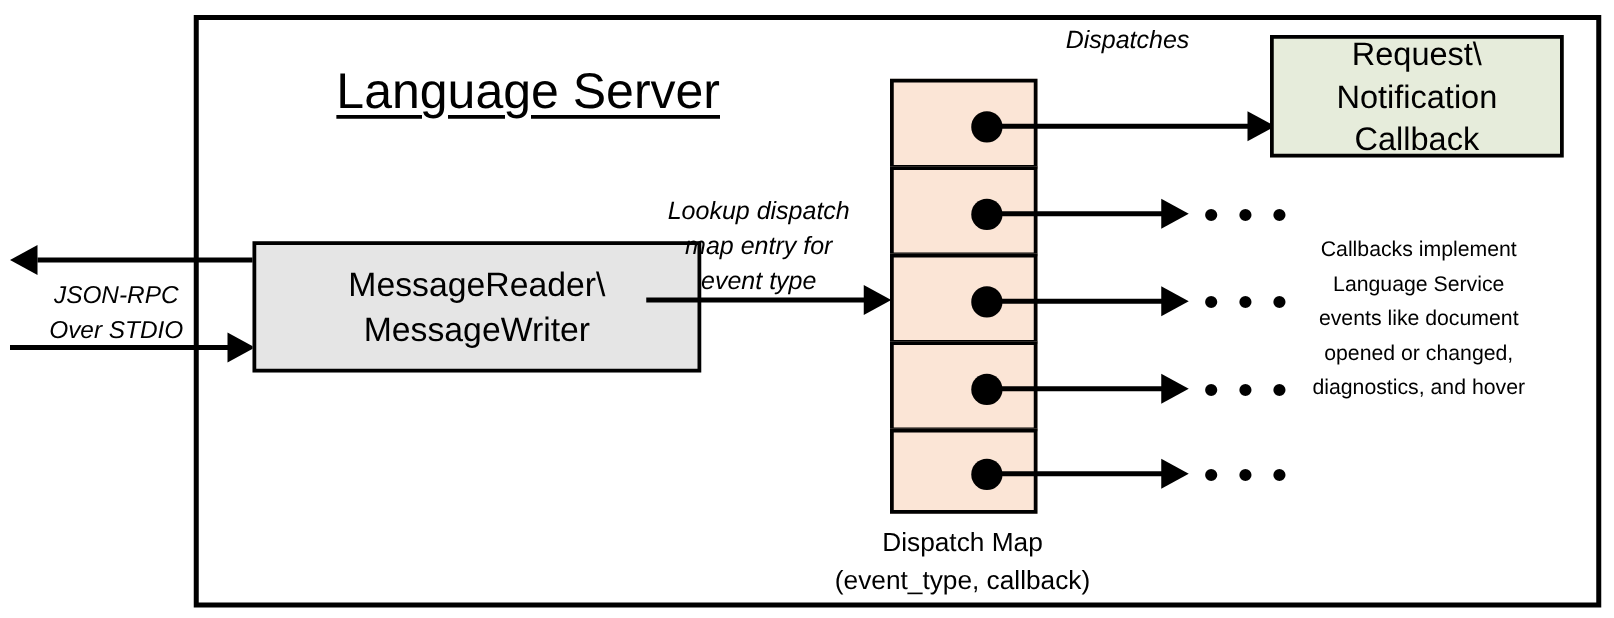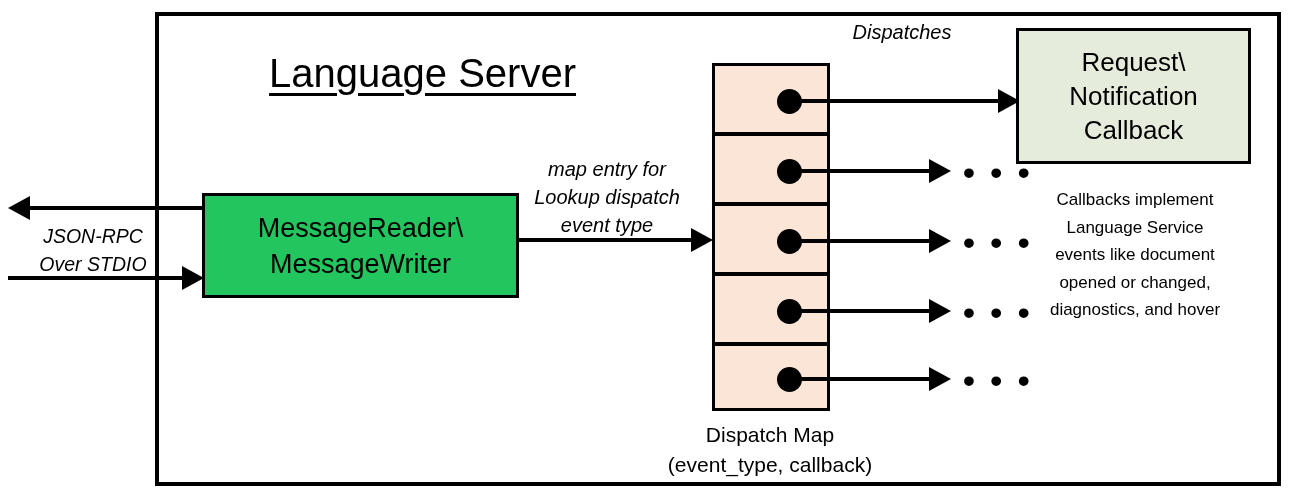--- a/index.html
+++ b/index.html
@@ -20,30 +20,30 @@
     font-size:40px;line-height:46px;text-align:right;
     text-decoration:underline;text-underline-offset:6px;
     text-decoration-thickness:3px;white-space:nowrap;
   }
 
   
   .box{position:absolute;box-sizing:border-box;border:3px solid #000;
        display:flex;align-items:center;justify-content:center;text-align:center;}
 
   .box-reader{
-    left:202px;top:193px;width:317px;height:105px;
-    background:#22c55e;font-size:27px;line-height:36px;
+    left:202px;top:193px;width:359px;height:105px;
+    background:#e5e5e5;font-size:27px;line-height:36px;
   }
   .caption-reader{
     position:absolute;left:196px;top:305px;width:330px;
     text-align:center;font-size:19px;line-height:27px;
   }
 
   .box-callback{
-    left:1016px;top:28px;width:235px;height:136px;
+    left:1016px;top:28px;width:235px;height:98px;
     background:#e6ecdb;font-size:26px;line-height:34px;
   }
   .caption-callback{
     position:absolute;left:1004px;top:186px;width:262px;
     text-align:center;font-size:17px;line-height:27.5px;
   }
 
   
   .map-stack{position:absolute;left:712px;top:63px;width:118px;height:348px;}
   .map-cell{
@@ -103,22 +103,22 @@
   <div class="box box-reader">
     <div>
       <div>MessageReader\</div>
       <div>MessageWriter</div>
     </div>
   </div>
 
   <div class="hline" style="left:517px;top:238px;width:180px;"></div>
   <div class="arrow-r" style="left:691px;top:228px;"></div>
   <div class="lbl lbl-lookup">
+    <div>Lookup dispatch</div>
     <div>map entry for</div>
-    <div>Lookup dispatch</div>
     <div>event type</div>
   </div>
 
   <div class="map-stack">
     <div class="map-cell" style="top:0px;height:72px;"></div>
     <div class="map-cell" style="top:70px;height:72px;"></div>
     <div class="map-cell" style="top:140px;height:72px;"></div>
     <div class="map-cell" style="top:210px;height:72px;"></div>
     <div class="map-cell" style="top:280px;height:68px;"></div>
 

